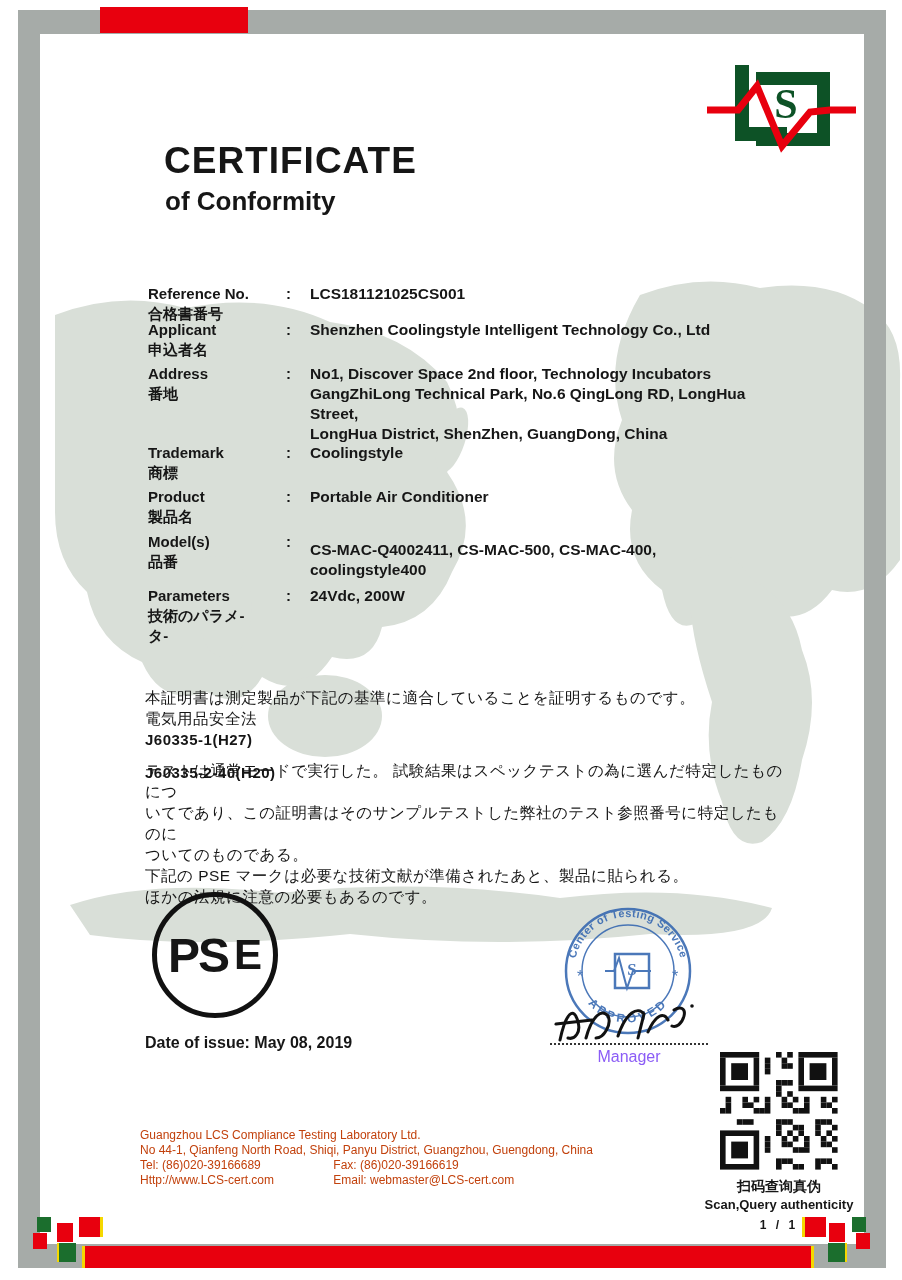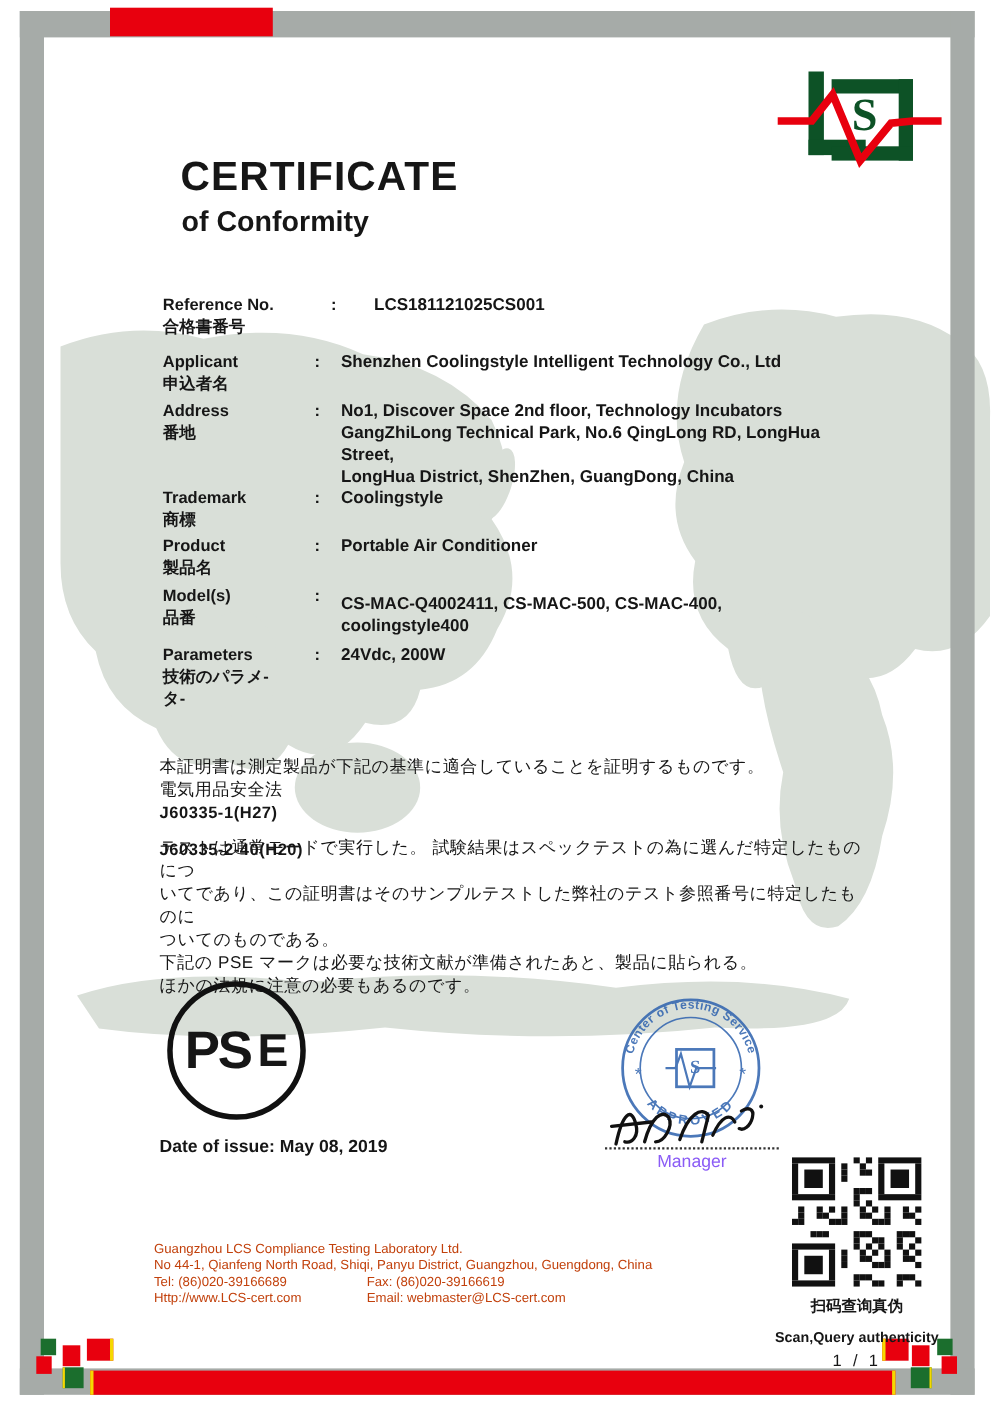--- a/index.html
+++ b/index.html
@@ -52,22 +52,22 @@
 
   .date-issue{left:145px;top:1034px;font-size:16px;font-weight:bold;}
 
   
   .footer{left:140px;top:1128px;font-size:12px;line-height:15px;color:#c2410c;}
   .footer .col1{display:inline-block;width:190px;}
 
   
   .qr-wrap{left:700px;top:1052px;width:158px;text-align:center;}
   .qr-caption-zh{font-size:14px;font-weight:bold;margin-top:4px;}
-  .qr-caption-en{font-size:13px;font-weight:bold;margin-top:11px;}
-  .page-num{font-size:15px;font-weight:normal;letter-spacing:3px;margin-top:6px;}
+  .qr-caption-en{font-size:13px;font-weight:bold;margin-top:1px;}
+  .page-num{font-size:12px;font-weight:bold;letter-spacing:3px;margin-top:6px;}
 
   .map{left:0;top:0;pointer-events:none;}
   .content{z-index:2;}
 </style>
 </head>
 <body>
 
 <div id="page">
 
   <svg class="abs map" width="902" height="1280" viewBox="0 0 902 1280">
@@ -112,21 +112,21 @@
       <rect x="117" y="12" width="13" height="74"></rect>
       <rect x="56" y="73" width="74" height="13"></rect>
     </g>
     <text x="86" y="58" font-size="42" font-weight="bold" font-family="'Liberation Serif','DejaVu Serif',serif" fill="#0d5226" text-anchor="middle">S</text>
     <polyline points="7,50 38,50 57,26 82,86 110,52 130,50 156,50" fill="none" stroke="#e8000e" stroke-width="7"></polyline>
   </svg>
 
   <div class="abs title content">CERTIFICATE</div>
   <div class="abs subtitle content">of Conformity</div>
 
-  <div class="field-row content" style="top:268px;gap:15px;">
+  <div class="field-row content" style="top:284px;">
     <div class="f-label"><span>Reference No.</span><br><span>合格書番号</span></div>
     <div class="f-colon">:</div>
     <div class="f-value">LCS181121025CS001</div>
   </div>
   <div class="field-row content" style="top:320px;">
     <div class="f-label"><span>Applicant</span><br><span>申込者名</span></div>
     <div class="f-colon">:</div>
     <div class="f-value">Shenzhen Coolingstyle Intelligent Technology Co., Ltd</div>
   </div>
   <div class="field-row content" style="top:364px;">

